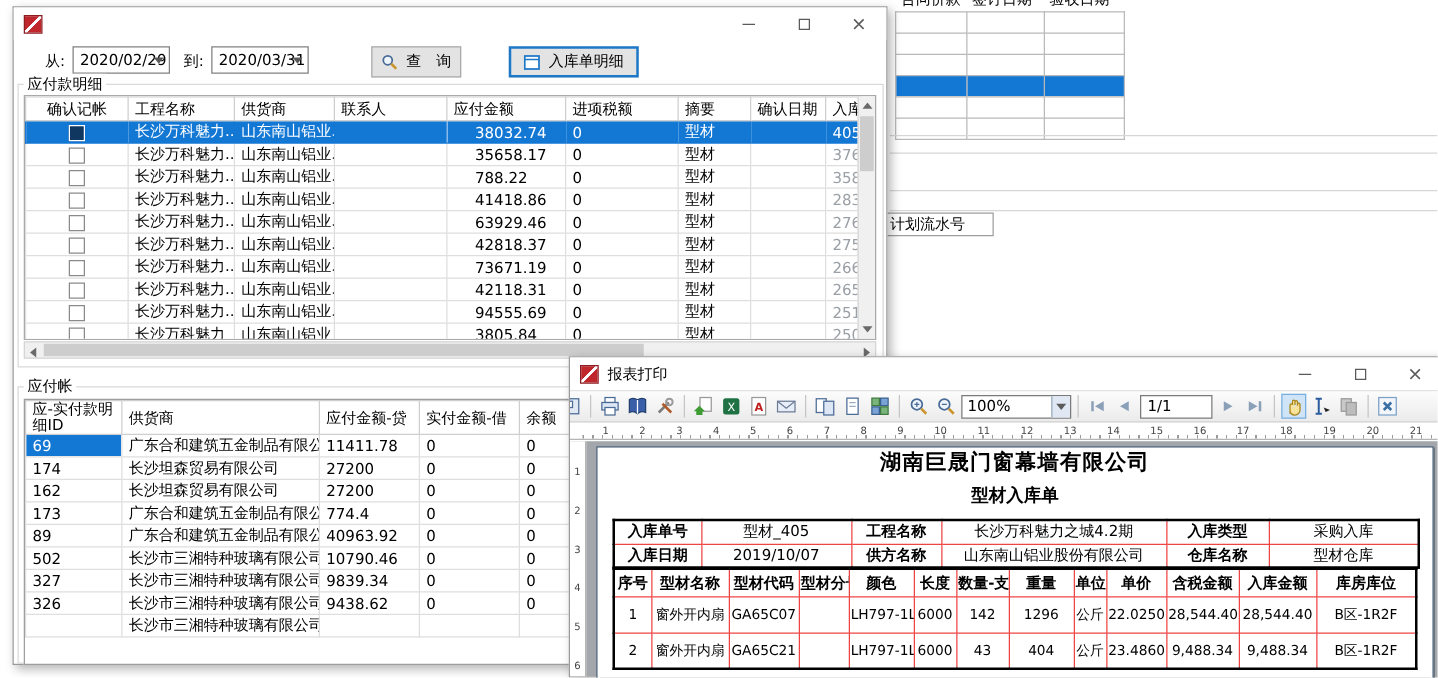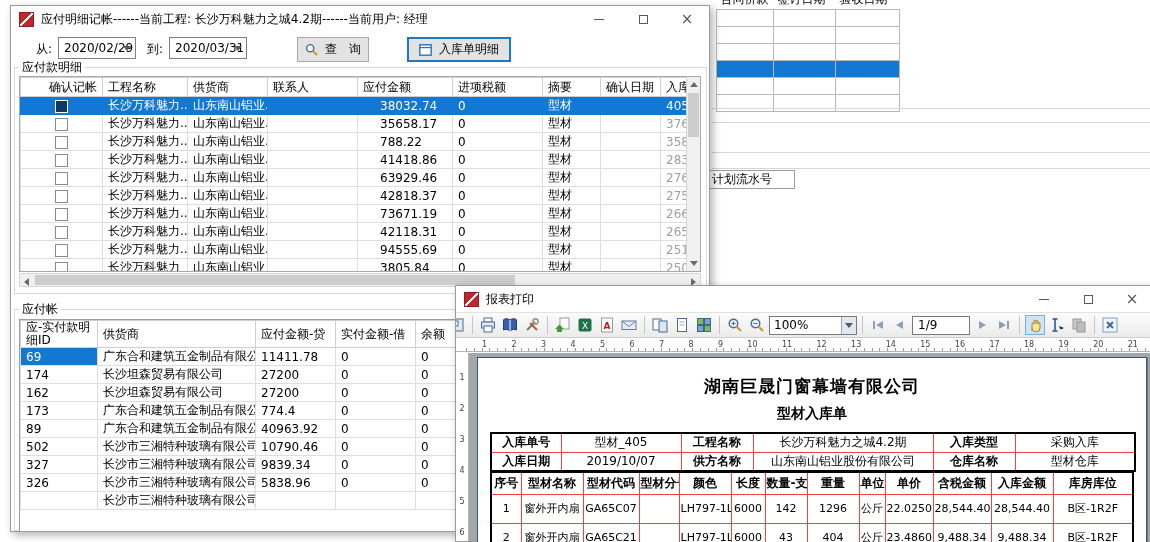--- a/index.html
+++ b/index.html
@@ -39,21 +39,21 @@
   .groupbox { position:absolute; border:1px solid #d9d9d9; }
   .group-label { position:absolute; background:#fff; padding:0 3px; z-index:2; }
 
   .gridwrap { position:absolute; overflow:hidden; background:#fff; border:1px solid #a9a9a9; }
   table.grid { border-collapse:collapse; table-layout:fixed; background:#fff; }
   .grid th { font-weight:normal; text-align:left; padding:0 5px; border:1px solid #cfcfcf; height:19px; white-space:nowrap; overflow:hidden; background:#fff; }
   .grid td { padding:0 5px; border:1px solid #dedede; height:17px; white-space:nowrap; overflow:hidden; }
 
   #wrap1 { left:8px; top:70px; width:682px; height:196px; }
   #grid1 { width:668px; }
-  #grid1 th:first-child { text-align:right; }
+  #grid1 th:first-child { text-align:center; }
   #grid1 td:first-child { text-align:center; }
   #grid1 td:first-child::after { content:""; display:inline-block; width:11px; height:11px; border:1px solid #8a8a8a; background:#fff; vertical-align:middle; }
   #grid1 tr.sel td { background:#1377d4; color:#fff; border-color:#1377d4; }
   #grid1 tr.sel td:first-child::after { background:#10375f; border-color:#fff; }
   #grid1 td:nth-child(9) { color:#9aa0a6; }
   #grid1 tr.sel td:nth-child(9) { color:#fff; }
   #grid1 td:nth-child(5) { padding-left:22px; }
 
   .vscroll { position:absolute; right:0; top:0; bottom:0; width:14px; background:#f0f0f0; border-left:1px solid #d5d5d5; }
   .vscroll .thumb { position:absolute; left:1px; right:1px; top:16px; height:44px; background:#cdcdcd; }
@@ -80,21 +80,21 @@
   .combo-zoom { position:relative; width:88px; height:19px; border:1px solid #7a7a7a; background:#fff; line-height:17px; padding-left:4px; flex:0 0 88px; }
   .combo-zoom .drop { position:absolute; right:0; top:0; bottom:0; width:15px; background:#dfe8f3; border-left:1px solid #9ab; display:flex; align-items:center; justify-content:center; }
   .page-box { width:58px; height:19px; border:1px solid #7a7a7a; background:#fff; line-height:17px; padding-left:5px; flex:0 0 58px; }
   .ruler-h { position:absolute; top:53px; left:0; right:0; height:13px; background:#fff; border-bottom:1px solid #b5b5b5; overflow:hidden; font-size:8px; color:#444; }
   .ruler-h .nums { position:absolute; left:26px; width:656px; top:1px; display:flex; justify-content:space-between; }
   .ruler-h .ticks { position:absolute; left:10px; right:0; bottom:0; height:3px; background:repeating-linear-gradient(90deg,#9a9a9a 0 1px,transparent 1px 7.8px); }
   .preview { position:absolute; top:67px; left:0; right:0; bottom:0; background:#a3a6aa; }
   .ruler-v { position:absolute; left:0; top:0; bottom:0; width:13px; background:#fff; border-right:1px solid #b5b5b5; font-size:8px; color:#444; overflow:hidden; }
   .ruler-v span { display:block; height:31px; text-align:center; padding-top:20px; line-height:10px; }
   .page { position:absolute; left:21px; top:4px; width:670px; height:620px; background:#fff; border:1px solid #3c566f; box-shadow:inset 0 0 0 2px #fff, 1px 1px 0 #6e7479; }
-  .rpt-company { text-align:center; margin-top:17px; font-size:17px; font-weight:bold; letter-spacing:1px; }
+  .rpt-company { text-align:center; font-size:17px; font-weight:bold; letter-spacing:1px; }
   .rpt-doctitle { text-align:center; margin-top:7px; font-size:14px; font-weight:bold; }
   .rpt-tables { width:644px; margin:9px auto 0 auto; }
   table.rpt { border-collapse:collapse; table-layout:fixed; width:644px; }
   .rpt td, .rpt th { border:1px solid #ef4444; text-align:center; white-space:nowrap; overflow:hidden; font-size:12px; padding:0 1px; }
   #rpt-head { border:2px solid #000; }
   #rpt-head td { height:19px; }
   #rpt-head td:nth-child(odd) { font-weight:bold; }
   #rpt-det { border:2px solid #000; margin-top:-1px; }
   #rpt-det th { height:22px; font-weight:bold; }
   #rpt-det td { height:29px; font-size:11px; }
@@ -152,21 +152,20 @@
   </table>
   <div class="bg-line" style="left:712px; top:108px;"></div>
   <div class="bg-line" style="left:712px; top:122px;"></div>
   <div class="bg-line" style="left:712px; top:152px;"></div>
   <div class="bg-line" style="left:712px; top:168px;"></div>
   <div class="plan-box">计划流水号</div>
 
   <div class="win" id="win1">
     <div class="titlebar">
       <div class="app-icon"></div>
-      <div class="title-text">应付明细记帐------当前工程: 长沙万科魅力之城4.2期------当前用户: 经理</div>
       <div class="win-controls">
         <div class="win-btn">
             <span class="glyph-min"></span>
           </div>
         <div class="win-btn">
             <span class="glyph-max"></span>
           </div>
         <div class="win-btn">
             <span class="glyph-close">×</span>
           </div>
@@ -425,21 +424,21 @@
             <tr>
               <td>327</td>
               <td>长沙市三湘特种玻璃有限公司</td>
               <td>9839.34</td>
               <td>0</td>
               <td>0</td>
             </tr>
             <tr>
               <td>326</td>
               <td>长沙市三湘特种玻璃有限公司</td>
-              <td>5838.96</td>
+              <td>9438.62</td>
               <td>0</td>
               <td>0</td>
             </tr>
             <tr>
               <td></td>
               <td>长沙市三湘特种玻璃有限公司</td>
               <td></td>
               <td></td>
               <td></td>
             </tr>
@@ -567,21 +566,21 @@
           <svg width="14" height="12">
             <rect x="2" y="2" width="2" height="8" fill="#8aa0b8"></rect>
             <polygon points="12,2 12,10 5,6" fill="#8aa0b8"></polygon>
           </svg>
         </span>
       <span class="tbi">
           <svg width="12" height="12">
             <polygon points="9,2 9,10 2,6" fill="#8aa0b8"></polygon>
           </svg>
         </span>
-      <div class="page-box"><span>1/9</span></div>
+      <div class="page-box"><span>1/1</span></div>
       <span class="tbi">
           <svg width="12" height="12">
             <polygon points="3,2 3,10 10,6" fill="#8aa0b8"></polygon>
           </svg>
         </span>
       <span class="tbi">
           <svg width="14" height="12">
             <polygon points="2,2 2,10 9,6" fill="#8aa0b8"></polygon>
             <rect x="10" y="2" width="2" height="8" fill="#8aa0b8"></rect>
           </svg>

